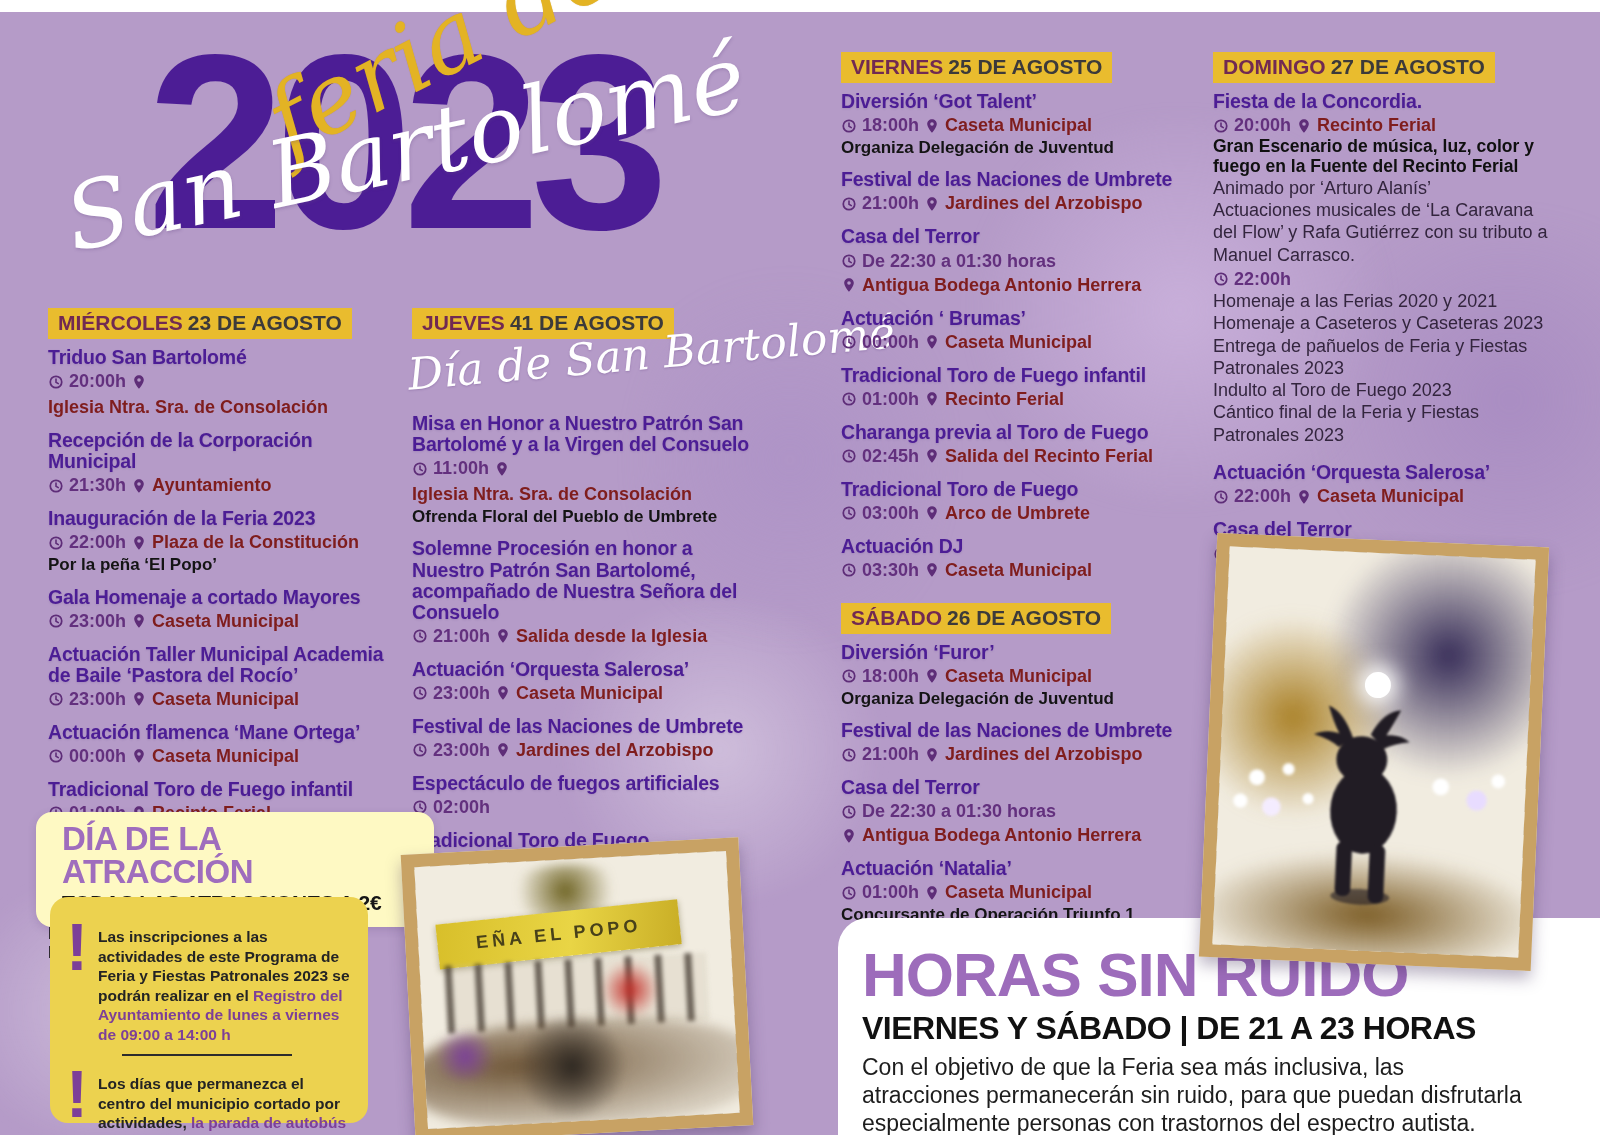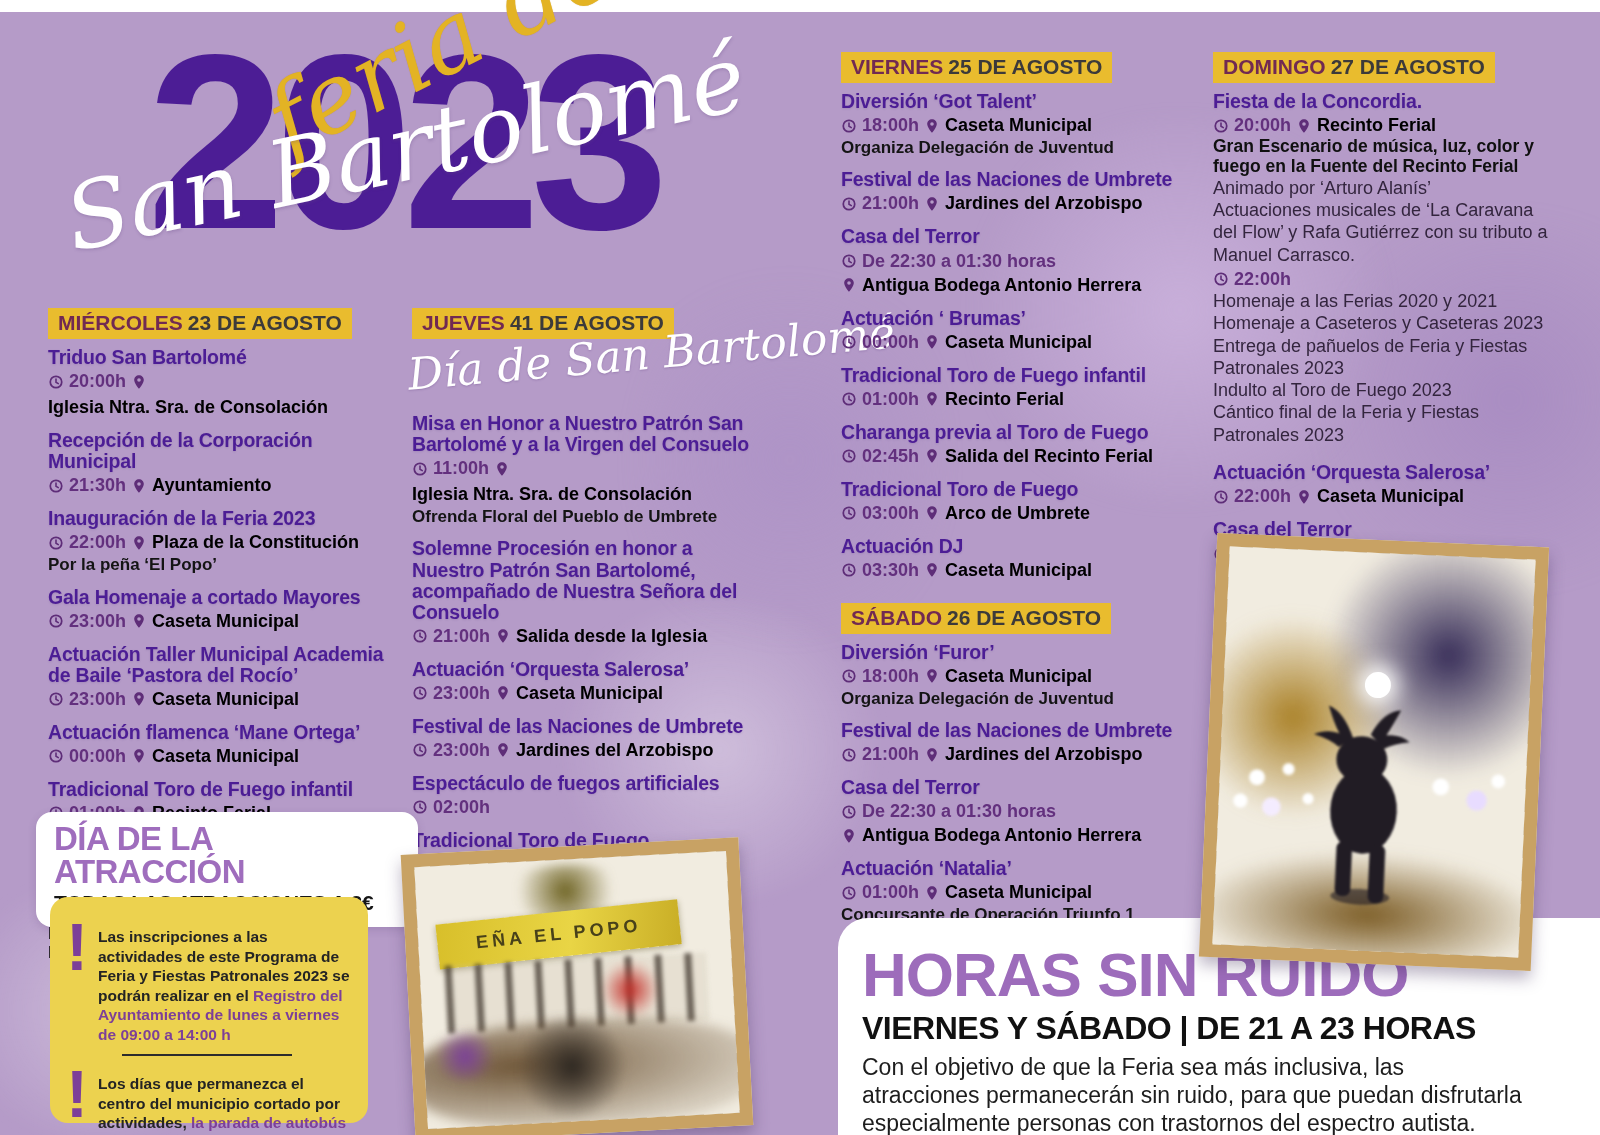--- a/index.html
+++ b/index.html
@@ -25,28 +25,28 @@
   .c2{left:412px;top:308px;width:350px;}
   .c3{left:841px;top:52px;width:338px;}
   .c4{left:1213px;top:52px;width:348px;}
   .day-h{display:inline-block;background:#e9bc2e;padding:3px 10px 4px;margin-bottom:8px;}
   .day-h .dname{color:#712a52;font-weight:800;font-size:21px;}
   .day-h .ddate{color:#3c3a3a;font-weight:800;font-size:21px;margin-left:5px;}
   .ev{margin-bottom:12px;}
   .ev-t{color:#4c1d95;font-weight:800;font-size:19.5px;line-height:1.08;letter-spacing:-.2px;text-shadow:0 1px 2px rgba(96,64,128,.18);}
   .m{display:flex;align-items:center;gap:5px;flex-wrap:wrap;margin-top:3px;font-size:18px;}
   .tm{color:#63307e;font-weight:700;}
-  .vn{color:#000000;font-weight:600;}
+  .vn{color:#7f1d1d;font-weight:600;}
   .nt{color:#141414;font-weight:800;font-size:17px;line-height:1.14;margin-top:2px;}
   .ic{width:16px;height:16px;flex:0 0 auto;}
   .jueves-script{font-family:"DejaVu Serif","Liberation Serif",serif;font-style:italic;color:#fff;font-size:44px;line-height:1;margin:6px 0 16px -6px;transform:rotate(-5deg);transform-origin:left top;white-space:nowrap;text-shadow:0 1px 2px rgba(96,64,128,.3);}
   .sp-bold{color:#101010;font-weight:800;font-size:17.5px;line-height:1.16;}
   .sp-line{color:#33253e;font-weight:500;font-size:18px;line-height:1.24;}
   
-  .atr-box{left:36px;top:812px;width:346px;background:#ffffff;border-radius:16px;padding:10px 18px 12px;z-index:4;box-shadow:0 3px 8px rgba(90,60,120,.2);}
+  .atr-box{left:36px;top:812px;width:346px;background:#fef9c3;border-radius:16px;padding:10px 26px 12px;z-index:4;box-shadow:0 3px 8px rgba(90,60,120,.2);}
   .atr-t{color:#9f6dbd;font-weight:800;font-size:33px;letter-spacing:-.5px;line-height:1;}
   .atr-s{color:#161616;font-weight:800;font-size:21px;letter-spacing:-.3px;margin-top:3px;}
   .info-box{left:50px;top:897px;width:318px;height:226px;background:#ecd24f;border-radius:18px;padding:22px 18px 0 16px;box-sizing:border-box;z-index:4;}
   .note{display:flex;gap:10px;}
   .bang{color:#7d3f98;font-weight:800;font-size:66px;line-height:.85;font-family:"Liberation Sans",sans-serif;}
   .note-tx{color:#242424;font-weight:600;font-size:15.5px;line-height:1.26;margin-top:8px;}
   .note-tx .hl{color:#7d3f98;font-weight:800;}
   .divider{height:2px;background:#2c2c2c;width:170px;margin:10px 0 10px 56px;}
   
   .quiet{left:838px;top:918px;width:800px;height:260px;background:#ffffff;border-radius:30px 0 0 0;padding:26px 0 0 24px;box-sizing:border-box;z-index:4;}

